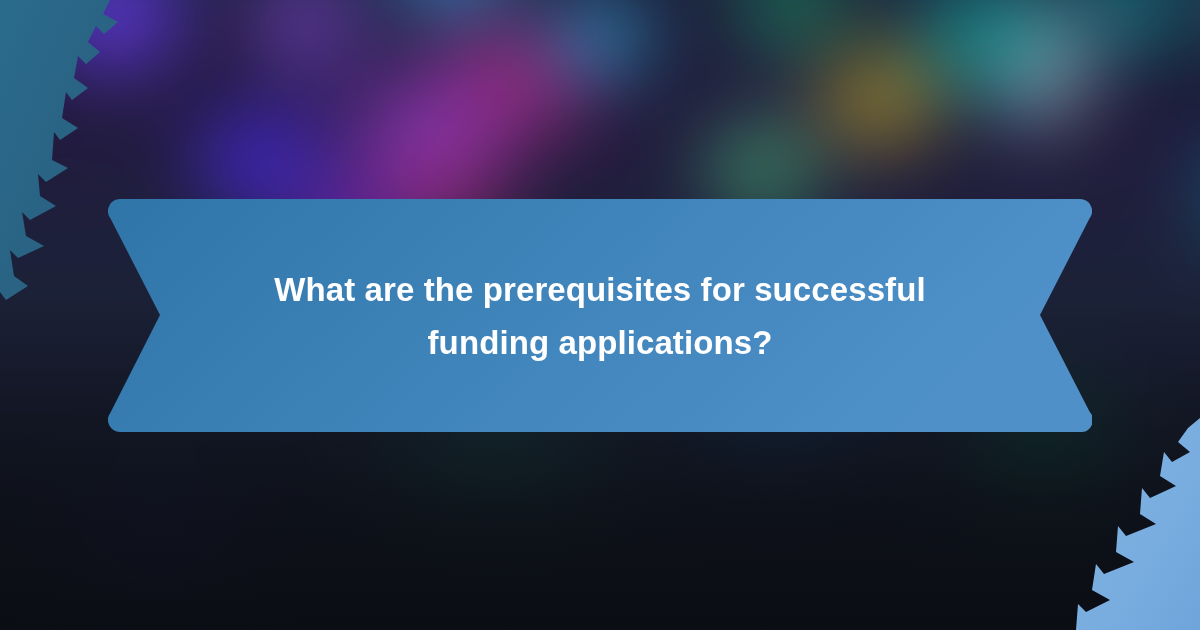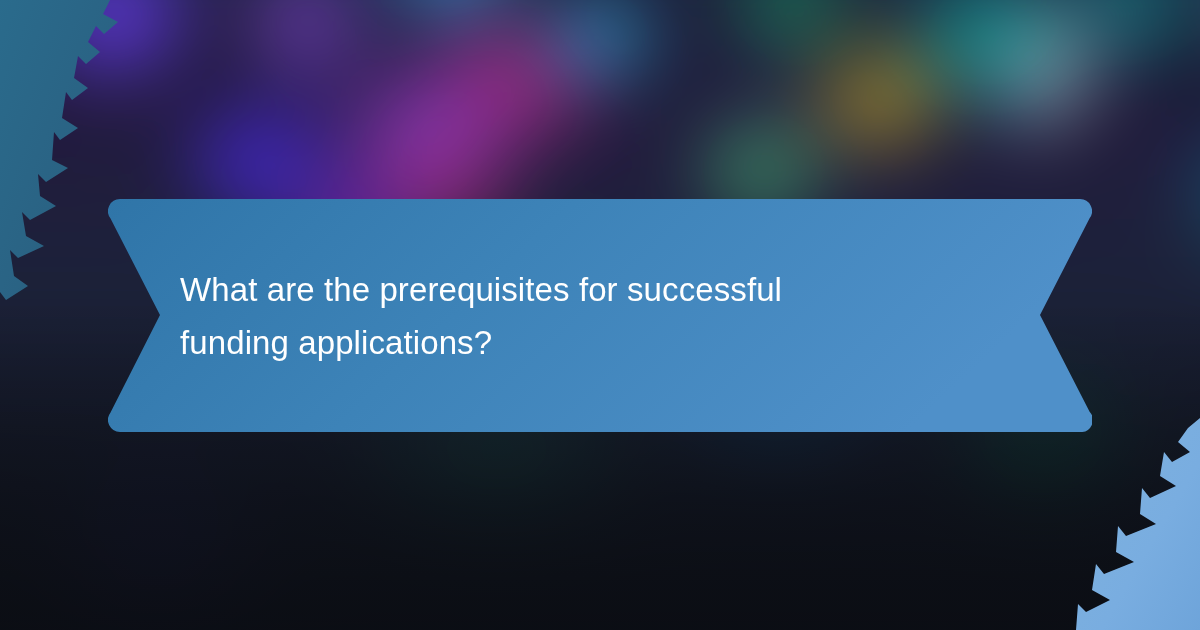--- a/index.html
+++ b/index.html
@@ -93,24 +93,25 @@
     width: 984px;
     height: 233px;
   }
   .ribbon-svg { position: absolute; inset: 0; width: 100%; height: 100%; }
   .ribbon-text {
     position: absolute;
     left: 72px;
     right: 72px;
     top: 50%;
     transform: translateY(-50%);
+    text-align: center;
     color: #ffffff;
     font-size: 33px;
     line-height: 1.62;
-    font-weight: 400;
+    font-weight: 700;
     letter-spacing: 0.1px;
     white-space: pre-line;
     text-rendering: optimizeLegibility;
   }
 </style>
 </head>
 <body>
 
 <div id="stage">
 

